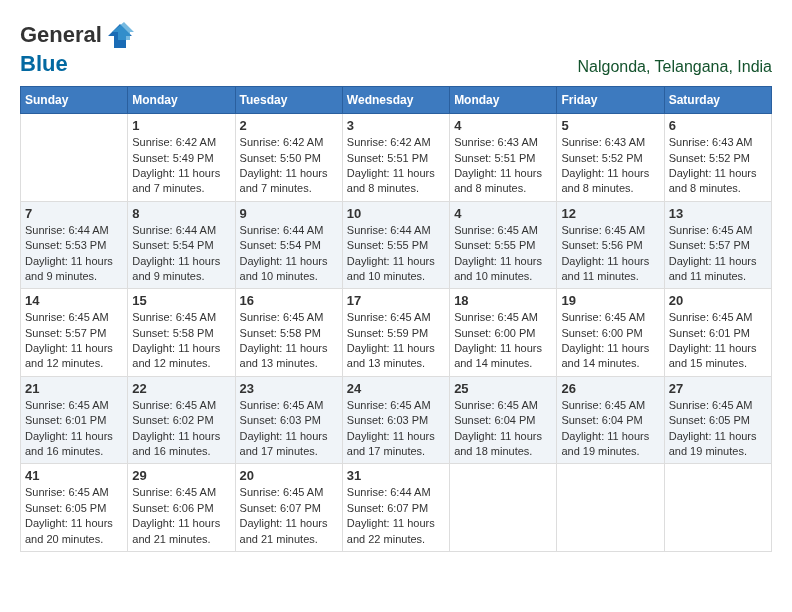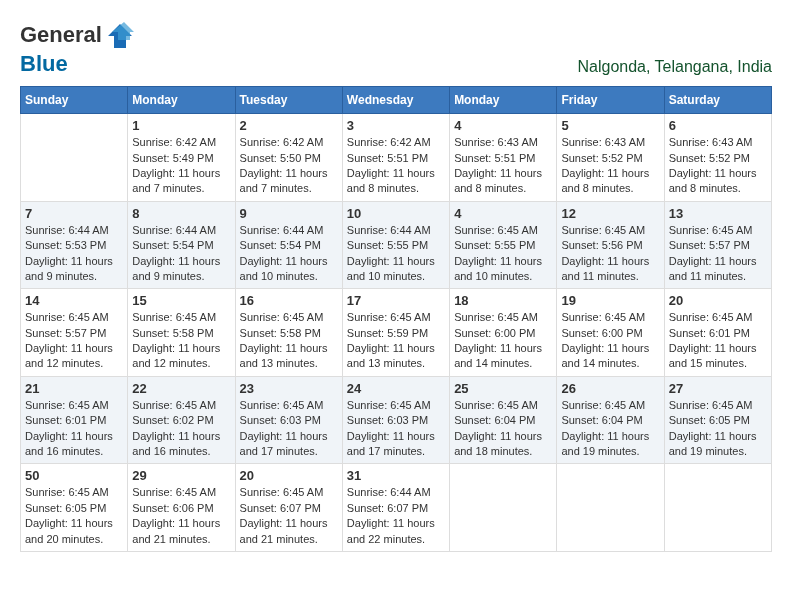--- a/index.html
+++ b/index.html
@@ -316,21 +316,21 @@
         <td>
           <span class="day-number">27</span>
           <div class="day-detail" style="white-space: pre-line;">Sunrise: 6:45 AM
 Sunset: 6:05 PM
 Daylight: 11 hours
 and 19 minutes.</div>
         </td>
       </tr>
       <tr>
         <td>
-          <span class="day-number">50</span>
+          <span class="day-number">41</span>
           <div class="day-detail" style="white-space: pre-line;">Sunrise: 6:45 AM
 Sunset: 6:05 PM
 Daylight: 11 hours
 and 20 minutes.</div>
         </td>
         <td>
           <span class="day-number">29</span>
           <div class="day-detail" style="white-space: pre-line;">Sunrise: 6:45 AM
 Sunset: 6:06 PM
 Daylight: 11 hours

